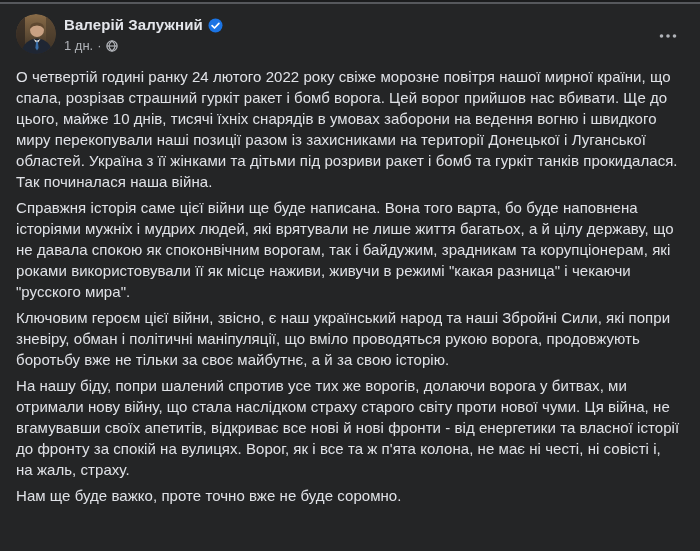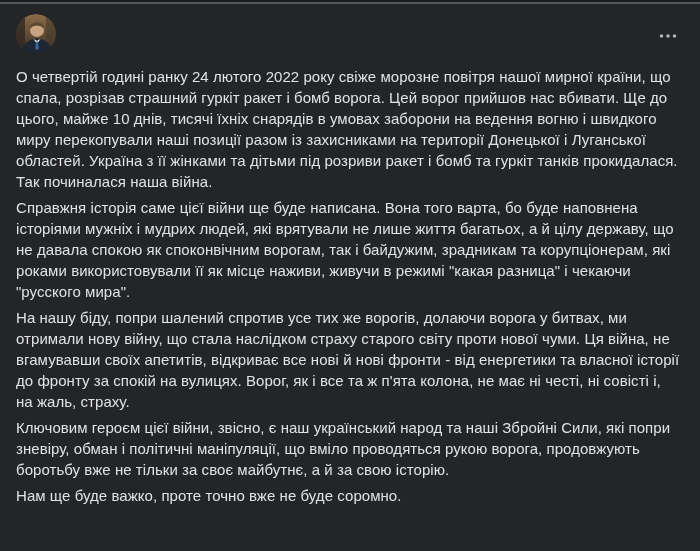--- a/index.html
+++ b/index.html
@@ -78,30 +78,52 @@
           <rect x="30" y="0" width="10" height="40" fill="#46382a" opacity="0.6"></rect>
           <circle cx="21" cy="16" r="7" fill="#c9a183"></circle>
           <path d="M13.6,15 Q14,8.6 21,8.6 Q28,8.6 28.4,15 Q25,11.6 21,11.6 Q17,11.6 13.6,15 Z" fill="#5f4830"></path>
           <path d="M5,41 Q7,25.5 21,24.5 Q35,25.5 37,41 Z" fill="#1f2633"></path>
           <path d="M17.5,25 L21,30 L24.5,25 L21,26.8 Z" fill="#e8e6e1"></path>
           <path d="M20.2,27.5 L21.8,27.5 L22.6,34 L21,36.5 L19.4,34 Z" fill="#3a6ea8"></path>
         </g>
       </svg>
     </div>
 
+    <div class="header-text">
+      <div class="author-row">
+        <span class="author">Валерій Залужний</span>
+        <span class="verified">
+          <svg width="15" height="15" viewBox="0 0 15 15">
+            <circle cx="7.5" cy="7.5" r="7" fill="#1b74e4"></circle>
+            <path d="M4.1,7.7 L6.5,10 L10.9,5.4" fill="none" stroke="#ffffff" stroke-width="1.7" stroke-linecap="round" stroke-linejoin="round"></path>
+          </svg>
+        </span>
+      </div>
+      <div class="meta-row">
+        <span>1 дн.</span>
+        <span class="meta-sep">·</span>
+        <span class="globe">
+          <svg width="12" height="12" viewBox="0 0 12 12">
+            <circle cx="6" cy="6" r="5.1" fill="none" stroke="#b0b3b8" stroke-width="1.3"></circle>
+            <path d="M1,6 H11" stroke="#b0b3b8" stroke-width="1.2" fill="none"></path>
+            <path d="M6,1 Q9,3.4 9,6 Q9,8.6 6,11 Q3,8.6 3,6 Q3,3.4 6,1 Z" fill="none" stroke="#b0b3b8" stroke-width="1.2"></path>
+          </svg>
+        </span>
+      </div>
+    </div>
 
     <div class="more-btn">
       <svg width="20" height="20" viewBox="0 0 20 20">
         <circle cx="3.5" cy="10" r="1.8" fill="#b0b3b8"></circle>
         <circle cx="10" cy="10" r="1.8" fill="#b0b3b8"></circle>
         <circle cx="16.5" cy="10" r="1.8" fill="#b0b3b8"></circle>
       </svg>
     </div>
   </div>
 
   <div class="content">
     <p>О четвертій годині ранку 24 лютого 2022 року свіже морозне повітря нашої мирної країни, що спала, розрізав страшний гуркіт ракет і бомб ворога. Цей ворог прийшов нас вбивати. Ще до цього, майже 10 днів, тисячі їхніх снарядів в умовах заборони на ведення вогню і швидкого миру перекопували наші позиції разом із захисниками на території Донецької і Луганської областей. Україна з її жінками та дітьми під розриви ракет і бомб та гуркіт танків прокидалася. Так починалася наша війна.</p>
     <p>Справжня історія саме цієї війни ще буде написана. Вона того варта, бо буде наповнена історіями мужніх і мудрих людей, які врятували не лише життя багатьох, а й цілу державу, що не давала спокою як споконвічним ворогам, так і байдужим, зрадникам та корупціонерам, які роками використовували її як місце наживи, живучи в режимі "какая разница" і чекаючи "русского мира".</p>
+    <p>Ключовим героєм цієї війни, звісно, є наш український народ та наші Збройні Сили, які попри зневіру, обман і політичні маніпуляції, що вміло проводяться рукою ворога, продовжують боротьбу вже не тільки за своє майбутнє, а й за свою історію.</p>
     <p>На нашу біду, попри шалений спротив усе тих же ворогів, долаючи ворога у битвах, ми отримали нову війну, що стала наслідком страху старого світу проти нової чуми. Ця війна, не вгамувавши своїх апетитів, відкриває все нові й нові фронти - від енергетики та власної історії до фронту за спокій на вулицях. Ворог, як і все та ж п'ята колона, не має ні честі, ні совісті і, на жаль, страху.</p>
-    <p>Ключовим героєм цієї війни, звісно, є наш український народ та наші Збройні Сили, які попри зневіру, обман і політичні маніпуляції, що вміло проводяться рукою ворога, продовжують боротьбу вже не тільки за своє майбутнє, а й за свою історію.</p>
     <p>Нам ще буде важко, проте точно вже не буде соромно.</p>
   </div>
 </div>
 
 </body></html>

